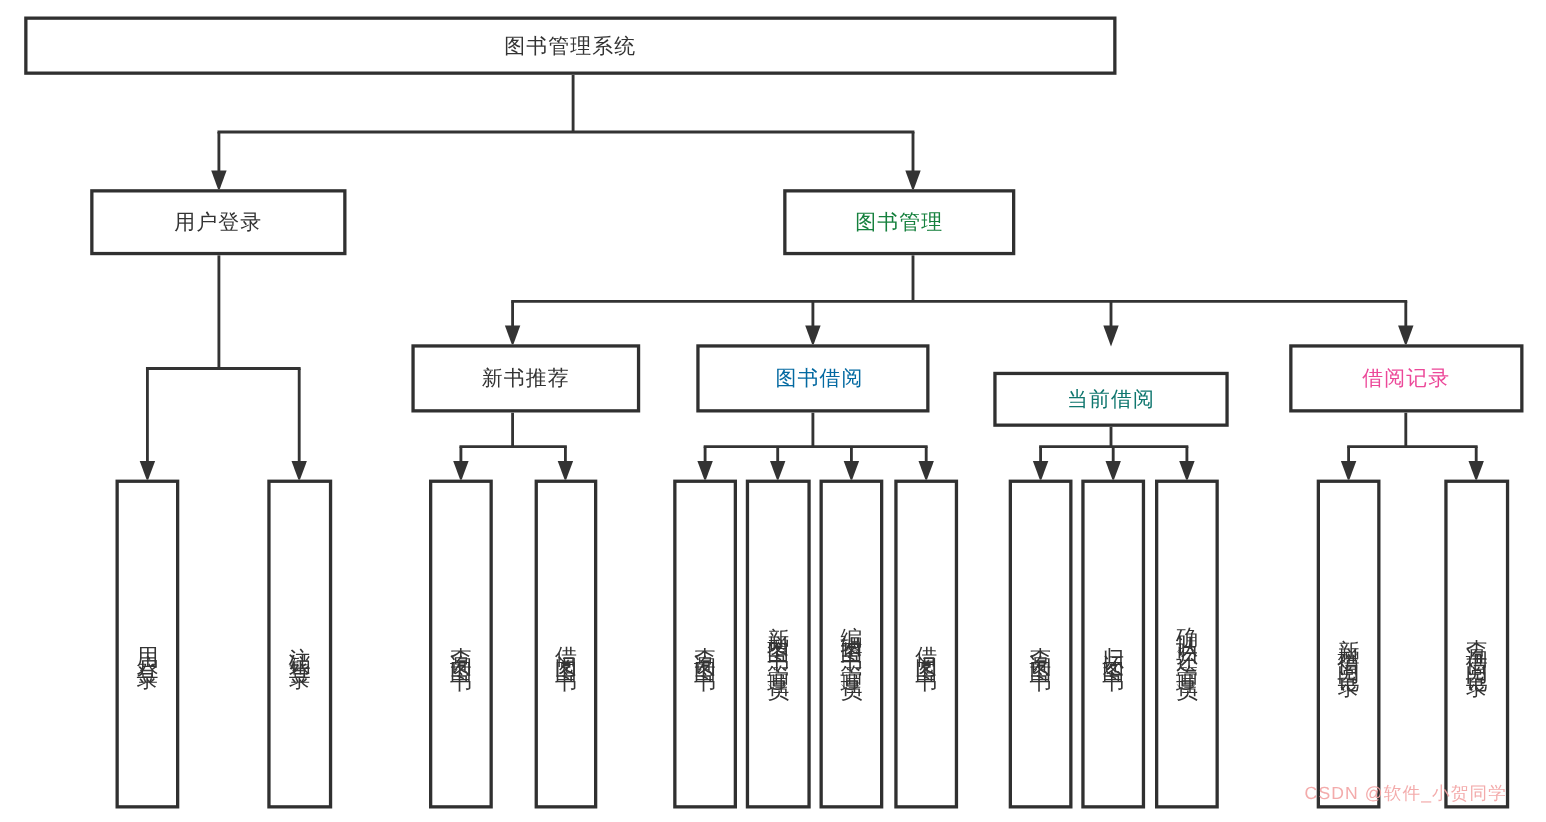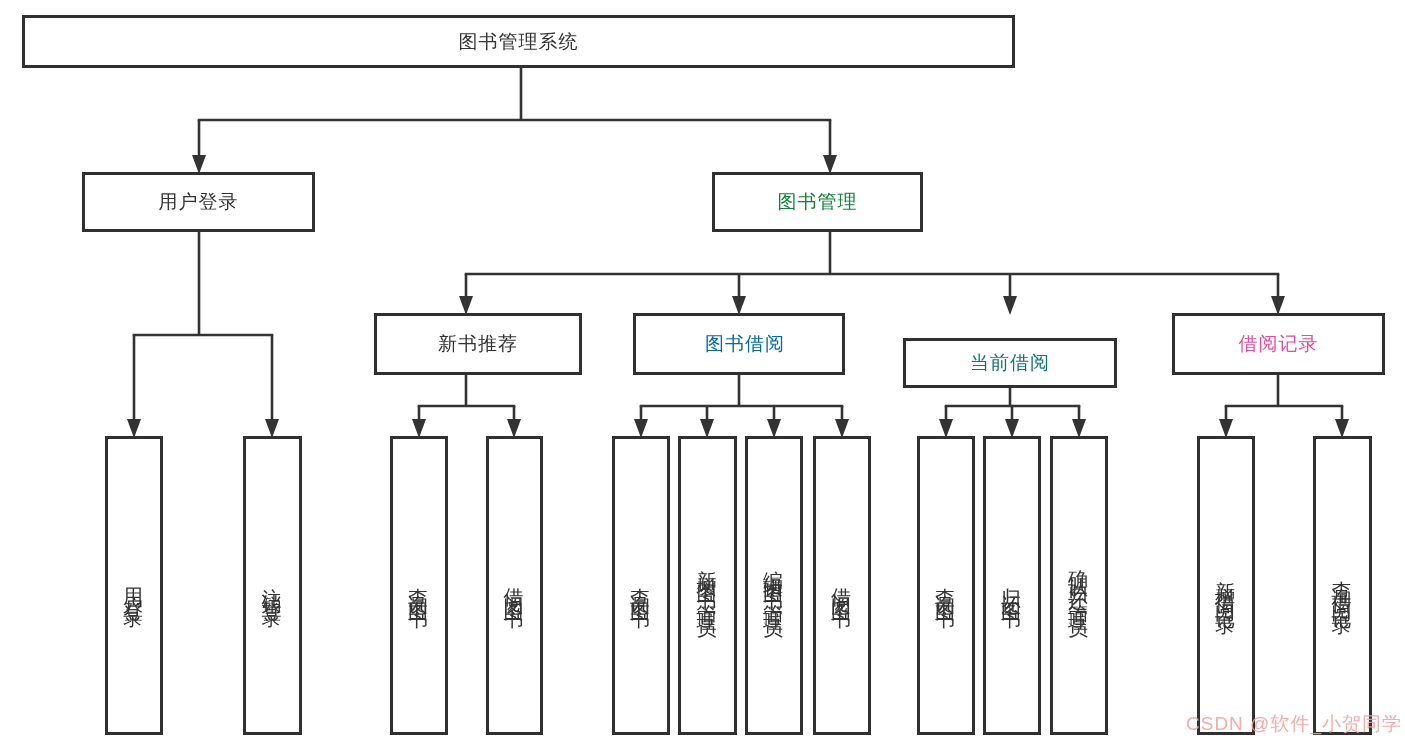--- a/index.html
+++ b/index.html
@@ -32,21 +32,21 @@
     writing-mode: vertical-rl;
     text-orientation: mixed;
     font-size: 20px;
     letter-spacing: 7px;
     white-space: normal;
   }
   #watermark {
     position: absolute;
     left: 1186px;
     top: 711px;
-    font-size: 19px;
+    font-size: 16px;
     letter-spacing: 1px;
     opacity: 0.9;
     white-space: nowrap;
   }
 </style>
 </head>
 <body>
 
 <div id="canvas">
 

